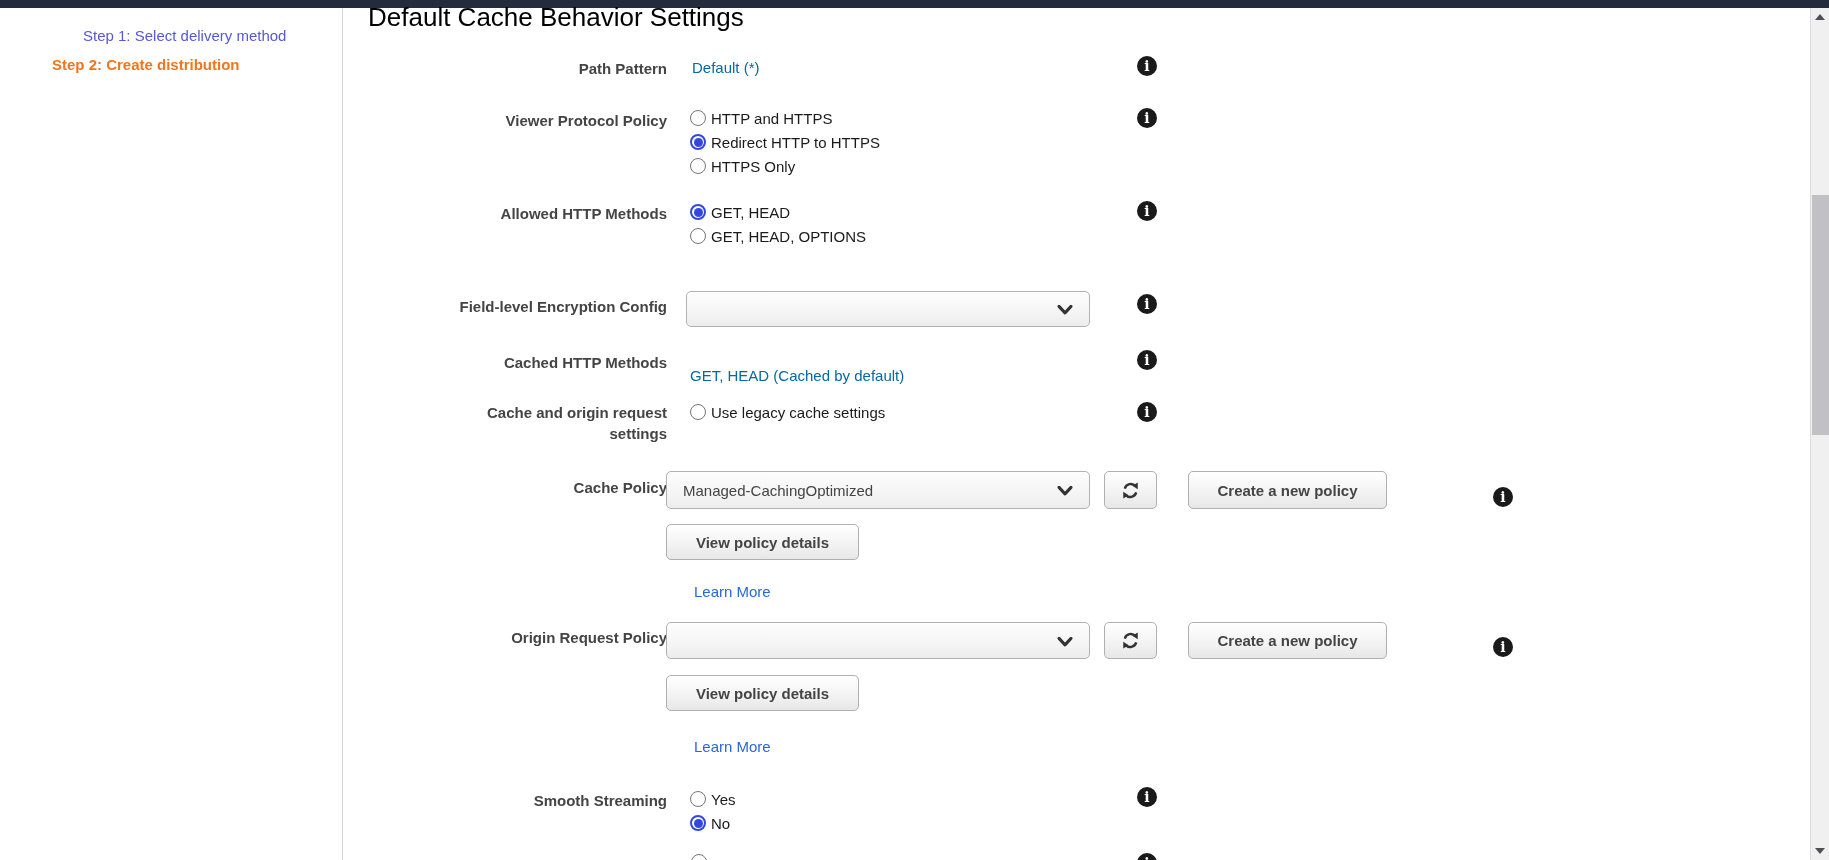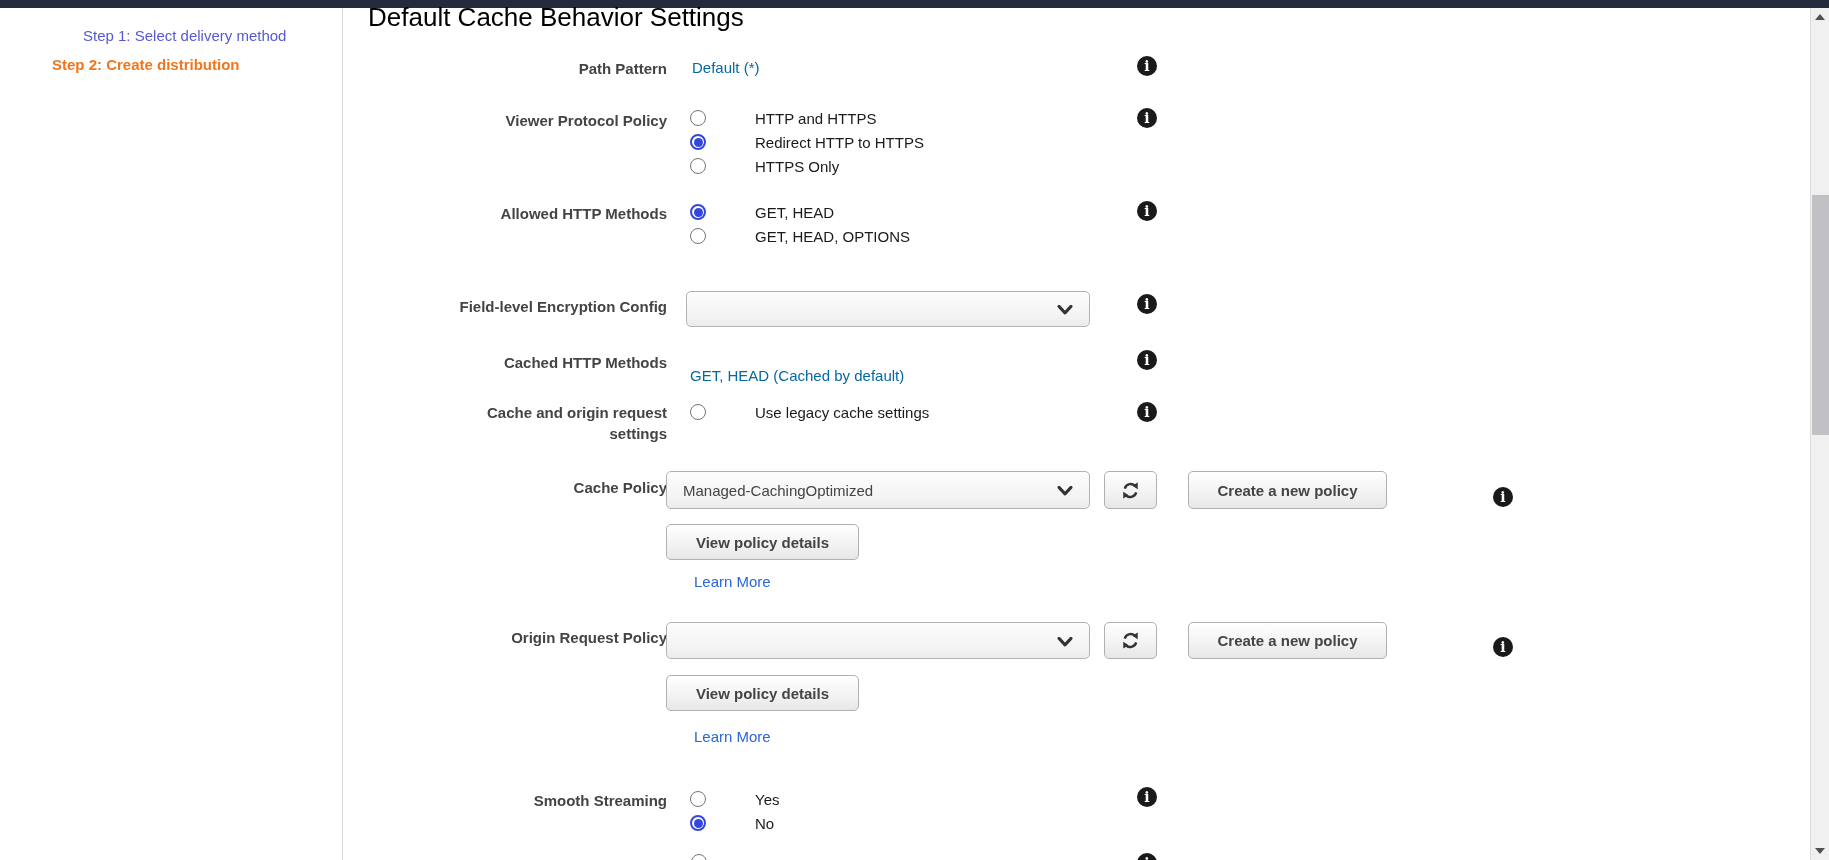--- a/index.html
+++ b/index.html
@@ -31,42 +31,42 @@
   h1.page-title { position:absolute; left:368px; top:2px; font-size:26px; font-weight:400; color:#000; letter-spacing:0; }
 
   
   .lbl { position:absolute; left:437px; width:230px; text-align:right;
          font-size:15px; font-weight:bold; color:#444; line-height:21px; }
 
   .value-text { position:absolute; font-size:15px; color:#0369a1; }
 
   
   .opts { position:absolute; left:690px; }
-  .radio-row { display:flex; align-items:center; height:24px; cursor:pointer;gap:44px; }
+  .radio-row { display:flex; align-items:center; height:24px; cursor:pointer; }
   .radio { width:16px; height:16px; border-radius:50%; border:1px solid #757575;
            background:#fff; position:relative; flex:0 0 auto; }
   .radio.selected { border:2px solid #3347e0; }
   .radio.selected .dot { position:absolute; inset:1.5px; border-radius:50%; background:#3347e0; }
   .radio-label { font-size:15px; color:#1a1a1a; margin-left:5px; white-space:nowrap; }
 
   
   .dropdown { position:absolute; height:36px; border:1px solid #b2b2b2; border-radius:5px;
     background:linear-gradient(180deg,#fdfdfd 0%,#f3f3f3 70%,#ececec 100%);
     display:flex; align-items:center; cursor:pointer; }
   .dd-value { font-size:15px; color:#444; padding-left:16px; white-space:nowrap; overflow:hidden; }
   .dd-chevron { position:absolute; right:16px; top:50%; transform:translateY(-42%); display:flex; }
 
   
   .btn { position:absolute; border:1px solid #b0b0b0; border-radius:5px;
     background:linear-gradient(180deg,#ffffff 0%,#f2f2f2 60%,#e7e7e7 100%);
     display:flex; align-items:center; justify-content:center;
     font-size:15px; font-weight:bold; color:#444; cursor:pointer; }
 
   
-  .learn-more { position:absolute; font-size:15px; color:#2a66d8; text-decoration:none; cursor:pointer; }
+  .learn-more { position:absolute; font-size:15px; color:#2a66d8; text-decoration:none; cursor:pointer;margin-top:10px; }
 
   
   .info { position:absolute; width:20px; height:20px; border-radius:50%; background:#1a1a1a;
     color:#fff; display:flex; align-items:center; justify-content:center;
     font-family:"DejaVu Serif", serif; font-weight:bold; font-size:14px; line-height:1; cursor:pointer; }
 </style>
 </head>
 <body>
 
 <div class="topbar"></div>

